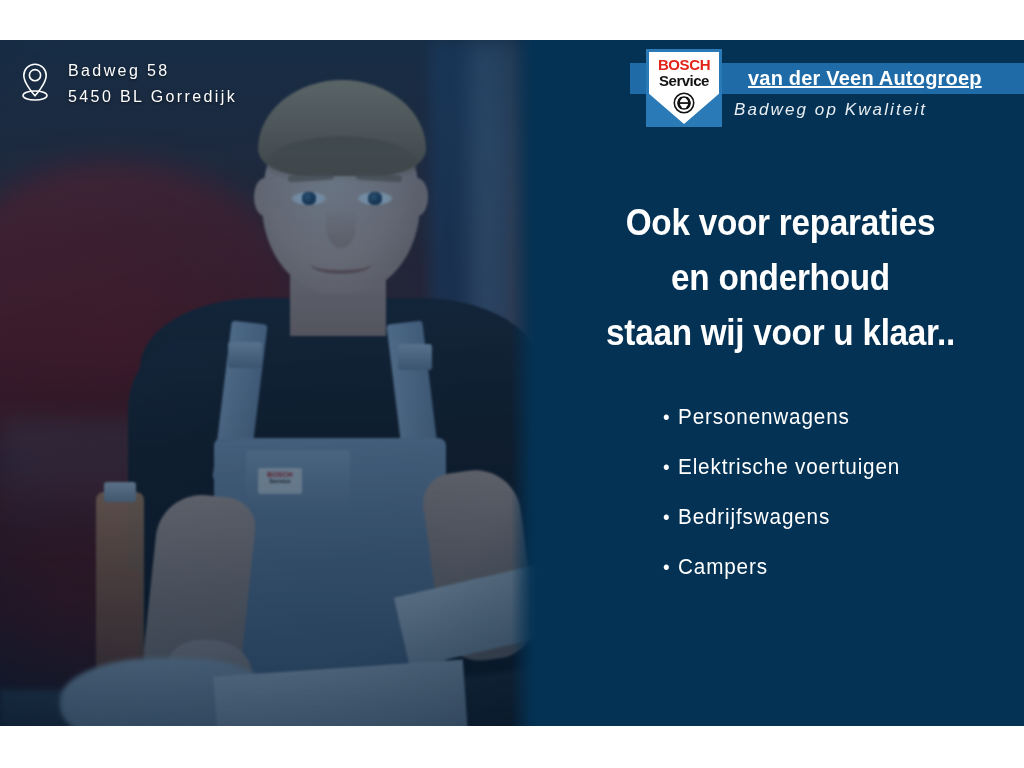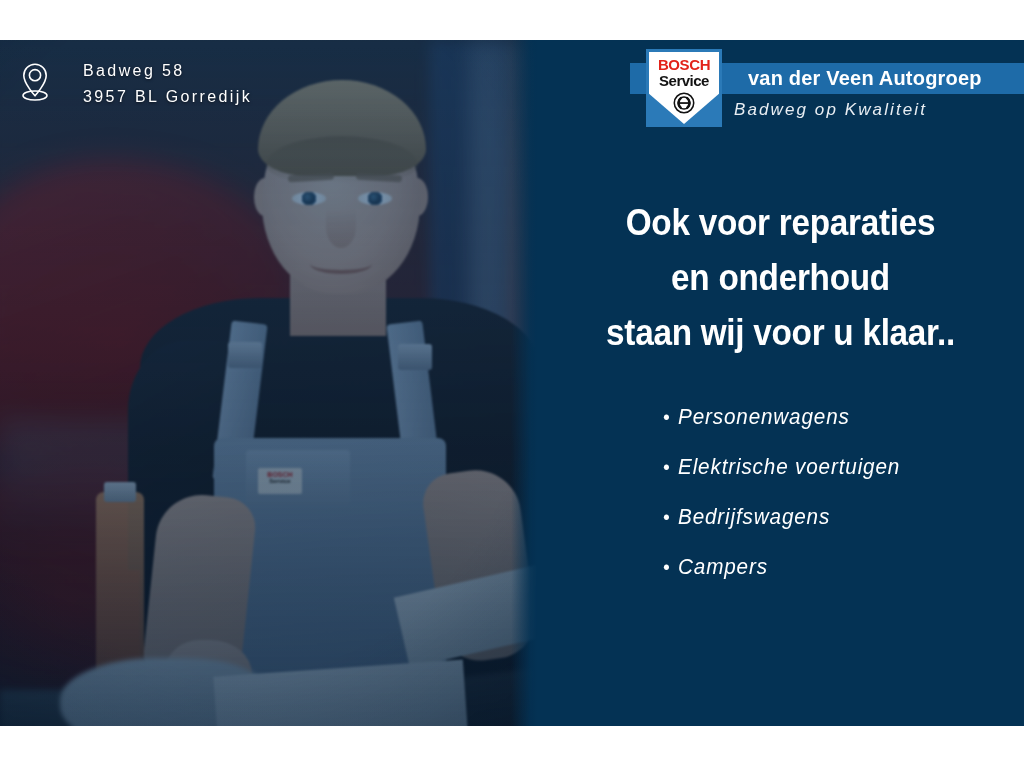--- a/index.html
+++ b/index.html
@@ -244,21 +244,21 @@
     background: linear-gradient(90deg, rgba(4,50,84,0) 0%, rgba(4,50,84,0.9) 75%, #043254 100%);
   }
 
   
   #address {
     position: absolute;
     left: 18px;
     top: 18px;
     display: flex;
     align-items: center;
-    gap: 31px;
+    gap: 16px;
     z-index: 20;
   }
   #pin-icon { flex: 0 0 auto; }
   #address-lines {
     color: #ffffff;
     font-family: "Liberation Sans", sans-serif;
     font-size: 16px;
     letter-spacing: 2.4px;
     line-height: 26px;
     text-shadow: 0 1px 3px rgba(0,0,0,0.55);
@@ -286,20 +286,21 @@
   #brand-name {
     position: absolute;
     left: 211px;          
     top: 27px;
     color: #ffffff;
     font-family: "Liberation Sans", sans-serif;
     font-size: 20px;
     font-weight: bold;
     letter-spacing: 0.2px;
     white-space: nowrap;
+    text-decoration: underline;
   }
   #brand-tagline {
     position: absolute;
     left: 197px;          
     top: 60px;
     color: #e9eef3;
     font-family: "Liberation Sans", sans-serif;
     font-size: 17px;
     font-style: italic;
     letter-spacing: 2.1px;
@@ -376,21 +377,20 @@
     top: 352px;
     list-style: none;
     margin: 0;
     padding: 0;
     color: #ffffff;
     font-family: "Liberation Sans", sans-serif;
     font-size: 22px;
     letter-spacing: 0.9px;
     line-height: 49px;
     font-weight: normal;
-    font-style: italic;
   }
   #services li { white-space: nowrap; transform: scaleX(0.94); transform-origin: left center; }
   #services li .dot {
     display: inline-block;
     width: 16px;
     color: #ffffff;
     font-size: 20px;
   }
 </style>
 </head>
@@ -452,21 +452,21 @@
     <div id="address">
       <span id="pin-icon">
         <svg width="34" height="40" viewBox="0 0 34 40" fill="none">
           <ellipse cx="17" cy="33.5" rx="12" ry="4.6" stroke="#ffffff" stroke-width="1.5" fill="none"></ellipse>
           <path d="M17 2.2c-6.2 0-11.2 5-11.2 11.2 0 8 11.2 20.4 11.2 20.4s11.2-12.4 11.2-20.4c0-6.2-5-11.2-11.2-11.2z" stroke="#ffffff" stroke-width="1.6" fill="none" stroke-linejoin="round"></path>
           <circle cx="17" cy="13.2" r="5.6" stroke="#ffffff" stroke-width="1.6" fill="none"></circle>
         </svg>
       </span>
       <div id="address-lines">
         <div>Badweg 58</div>
-        <div>3957 BL Gorredijk</div>
+        <div>5450 BL Gorredijk</div>
       </div>
     </div>
   </div>
 
   <div id="panel">
 
     <div id="brand-stripe"></div>
 
     <div id="bosch-logo">
       <div id="bosch-shield">

